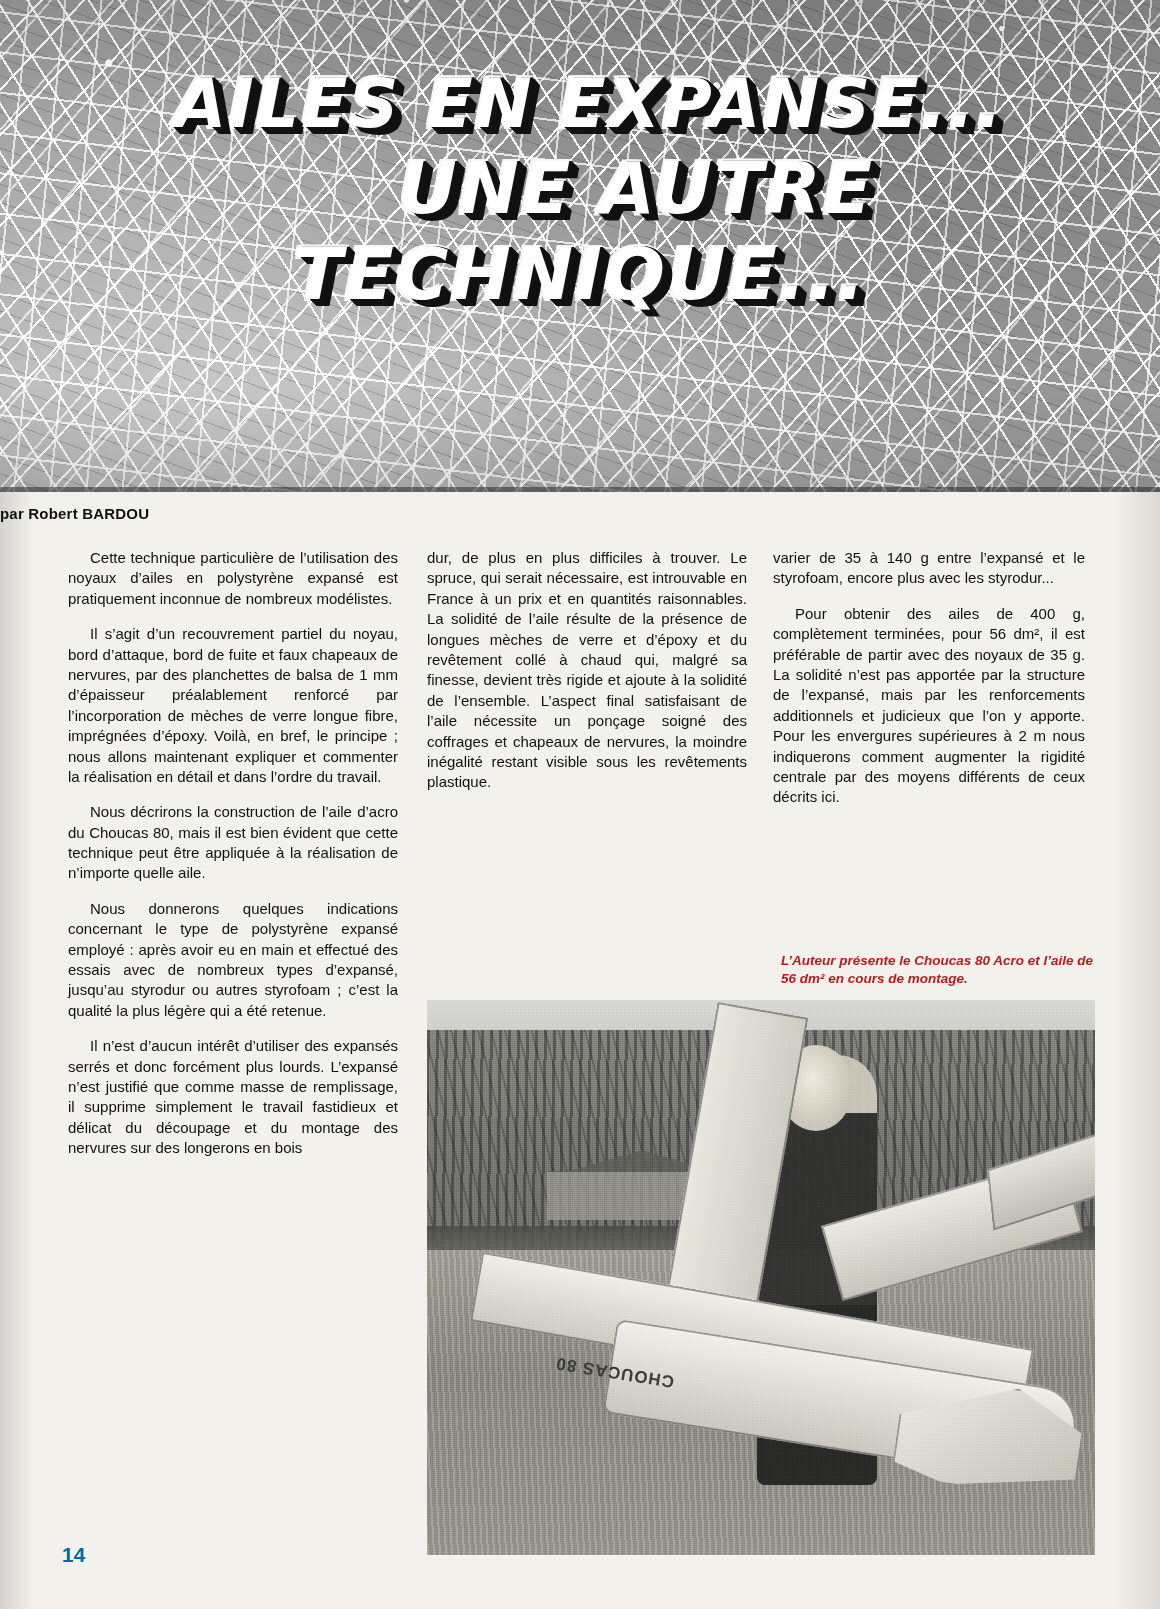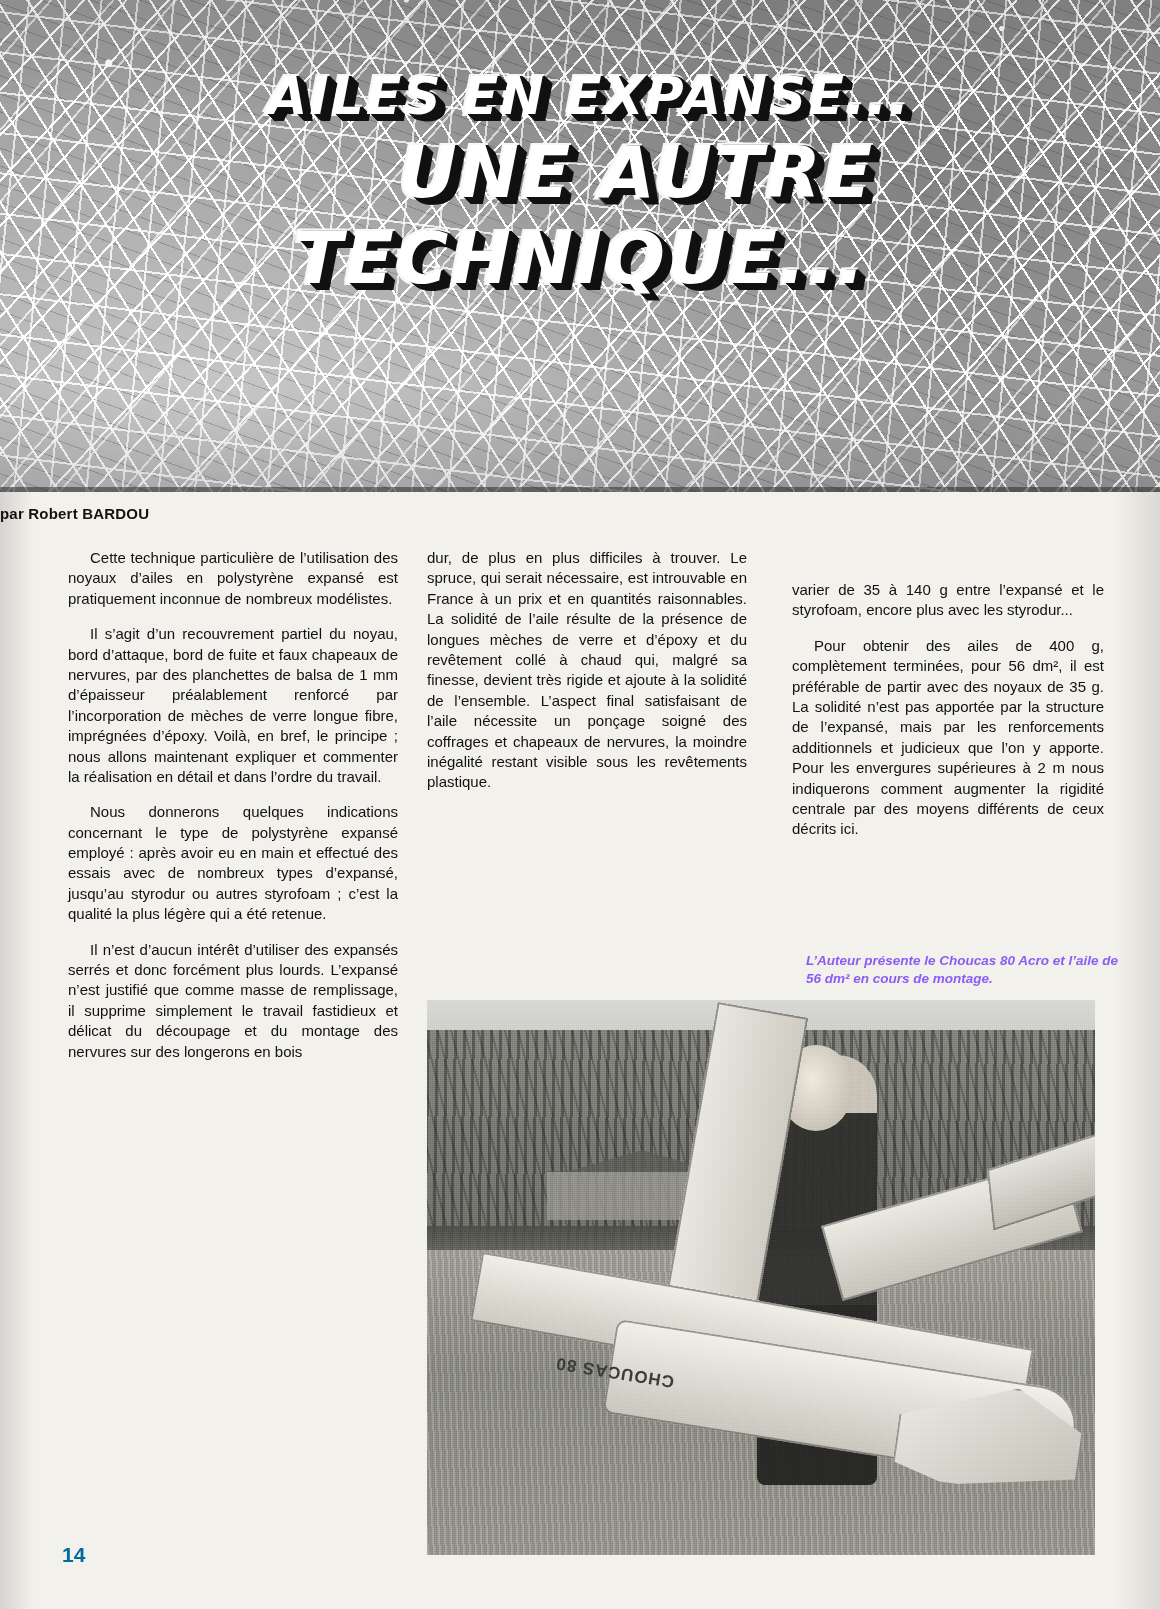--- a/index.html
+++ b/index.html
@@ -72,21 +72,21 @@
     color: #ffffff;
     letter-spacing: 2px;
     line-height: 1.0;
     text-shadow:
       3px 0 0 #111, 4px 1px 0 #111, 5px 2px 0 #111, 6px 3px 0 #111,
       7px 4px 0 #111, 8px 5px 0 #111, 9px 6px 0 #111, 10px 7px 0 #111,
       -2px -2px 0 #f7f7f7, 2px -2px 0 #f7f7f7, -2px 2px 0 #f7f7f7;
     -webkit-text-stroke: 2px #1a1a1a;
     paint-order: stroke fill;
   }
-  .tline1 { font-size: 52px; padding-left: 18px; }
+  .tline1 { font-size: 68px; padding-left: 18px; }
   .tline2 { font-size: 72px; padding-left: 112px; margin-top: 14px; }
   .tline3 { font-size: 72px; margin-top: 14px; }
 
   
   .byline {
     position: absolute;
     left: 0; top: 505px;
     width: 1160px;
     font-size: 15px;
     font-weight: 700;
@@ -100,34 +100,33 @@
     font-size: 15px;
     line-height: 1.36;
     text-align: justify;
     color: #111;
   }
   .col p { margin: 0 0 15px 0; text-indent: 22px; }
   .col p.noind { text-indent: 0; }
 
   .col1 { left: 68px; width: 330px; }
   .col2 { left: 427px; width: 320px; }
-  .col3 { left: 792px; width: 312px; margin-top: 32px; }
+  .col3 { left: 773px; width: 312px; }
 
   
   .caption {
     position: absolute;
     left: 781px;
     top: 952px;
     width: 318px;
     font-size: 13.5px;
     font-style: italic;
     font-weight: 700;
     line-height: 1.3;
-    color: #8b5cf6;
-    margin-left: 25px;
+    color: #b91c1c;
   }
 
   .photo {
     position: absolute;
     left: 427px;
     top: 1000px;
     width: 668px;
     height: 555px;
     overflow: hidden;
     background: #8e8e8e;
@@ -269,20 +268,21 @@
   </div>
 
   <div class="left-margin-shade"></div>
   <div class="right-margin-shade"></div>
 
   <div class="byline">par Robert BARDOU</div>
 
   <div class="col col1">
     <p>Cette technique particulière de l’utilisation des noyaux d’ailes en polystyrène expansé est pratiquement inconnue de nombreux modélistes.</p>
     <p>Il s’agit d’un recouvrement partiel du noyau, bord d’attaque, bord de fuite et faux chapeaux de nervures, par des planchettes de balsa de 1 mm d’épaisseur préalablement renforcé par l’incorporation de mèches de verre longue fibre, imprégnées d’époxy. Voilà, en bref, le principe ; nous allons maintenant expliquer et commenter la réalisation en détail et dans l’ordre du travail.</p>
+    <p>Nous décrirons la construction de l’aile d’acro du Choucas 80, mais il est bien évident que cette technique peut être appliquée à la réalisation de n’importe quelle aile.</p>
     <p>Nous donnerons quelques indications concernant le type de polystyrène expansé employé : après avoir eu en main et effectué des essais avec de nombreux types d’expansé, jusqu’au styrodur ou autres styrofoam ; c’est la qualité la plus légère qui a été retenue.</p>
     <p>Il n’est d’aucun intérêt d’utiliser des expansés serrés et donc forcément plus lourds. L’expansé n’est justifié que comme masse de remplissage, il supprime simplement le travail fastidieux et délicat du découpage et du montage des nervures sur des longerons en bois</p>
   </div>
 
   <div class="col col2">
     <p class="noind">dur, de plus en plus difficiles à trouver. Le spruce, qui serait nécessaire, est introuvable en France à un prix et en quantités raisonnables. La solidité de l’aile résulte de la présence de longues mèches de verre et d’époxy et du revêtement collé à chaud qui, malgré sa finesse, devient très rigide et ajoute à la solidité de l’ensemble. L’aspect final satisfaisant de l’aile nécessite un ponçage soigné des coffrages et chapeaux de nervures, la moindre inégalité restant visible sous les revêtements plastique.</p>
   </div>
 
   <div class="col col3">
     <p class="noind">varier de 35 à 140 g entre l’expansé et le styrofoam, encore plus avec les styrodur...</p>

